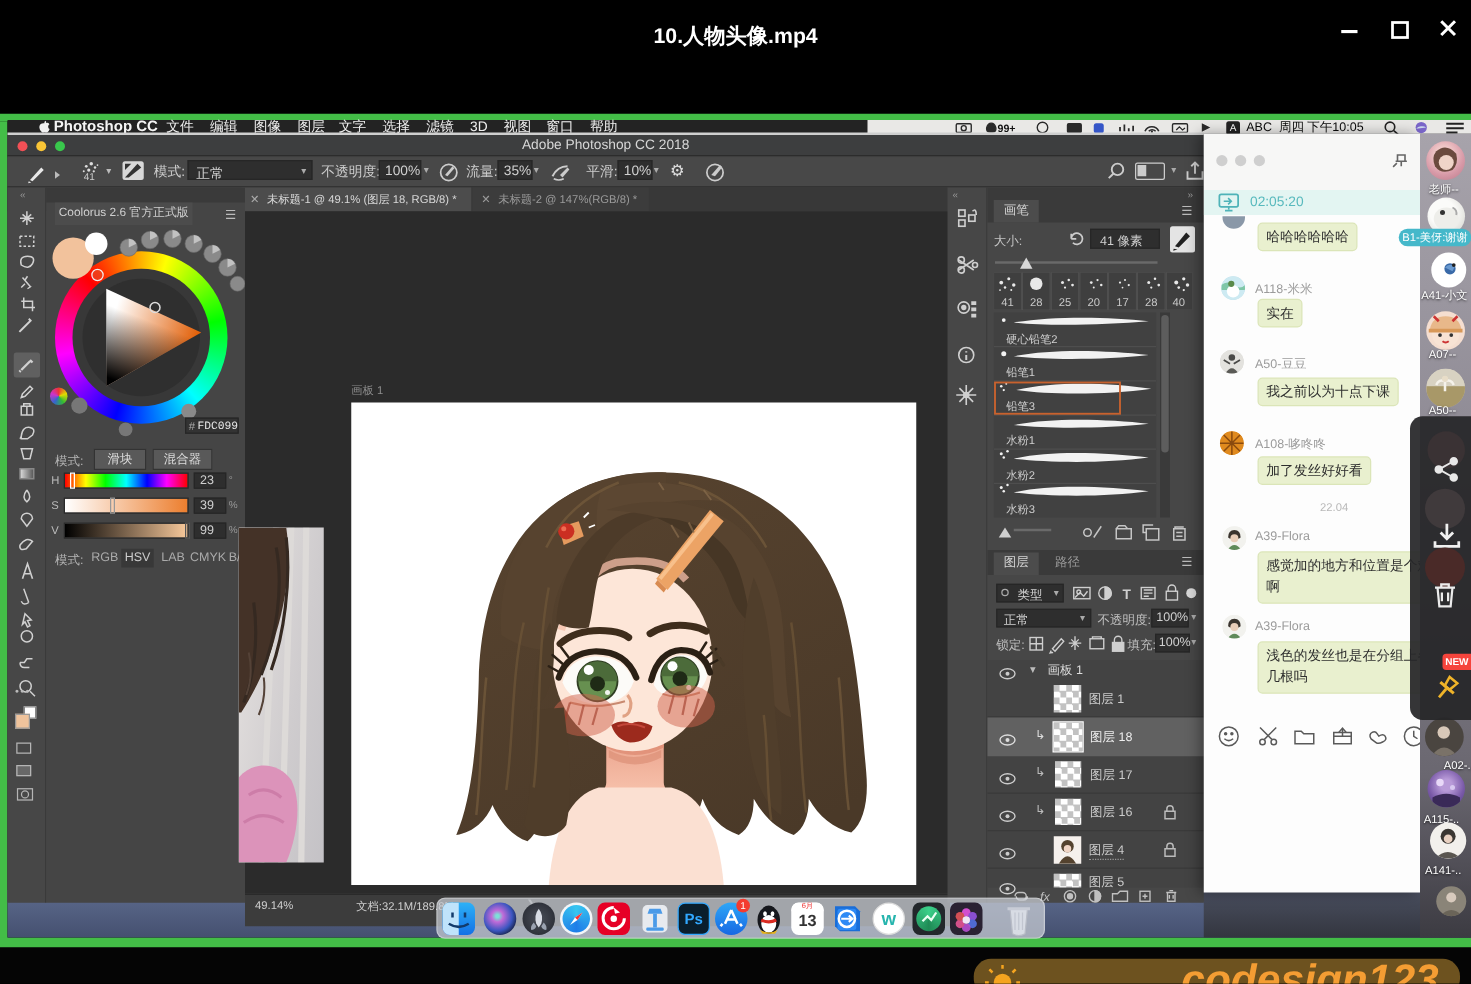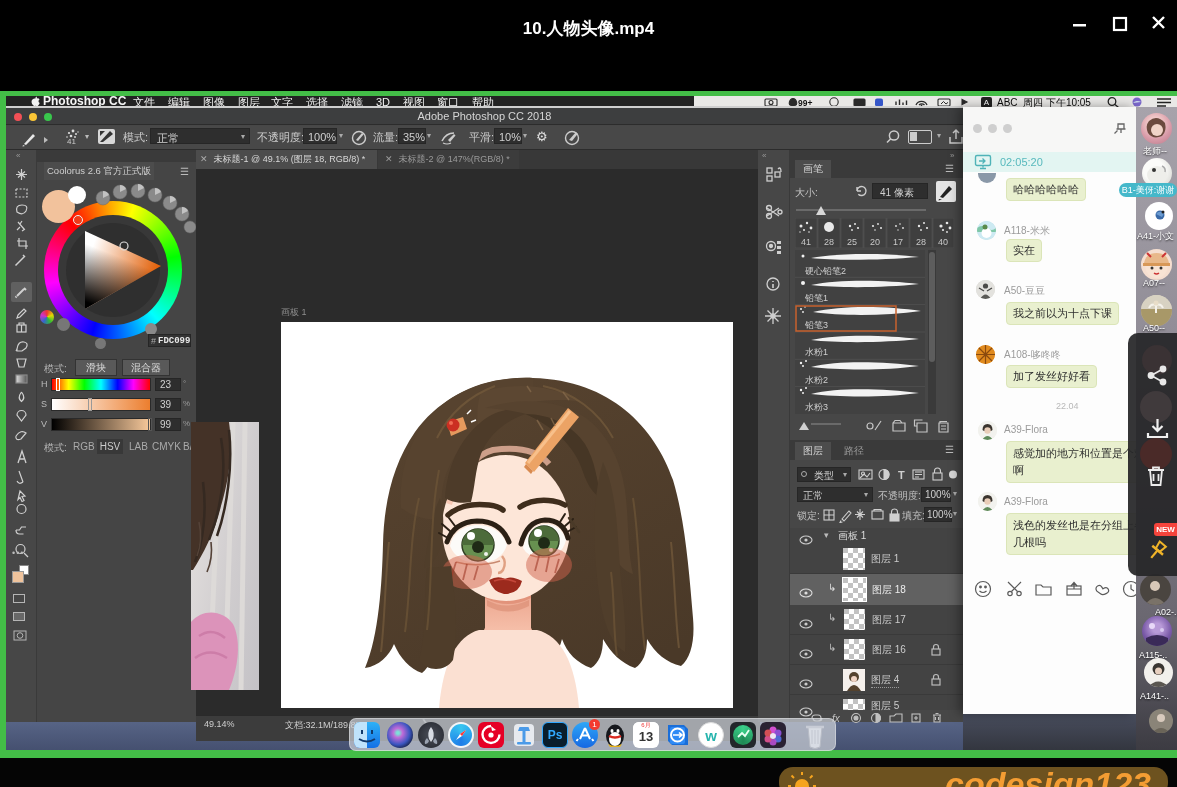--- a/index.html
+++ b/index.html
@@ -247,21 +247,21 @@
             <path d="M75 21 L75 14 A7 7 0 0 1 81 18 Z"></path>
             <path d="M87 32 L87 25 A7 7 0 0 1 93 29 Z"></path>
         </g>
       </svg>
       <div class="abs" style="left:3px;top:160px;width:14px;height:14px;border-radius:50%;background:conic-gradient(#e33,#dd0,#3b3,#36c,#c3c,#e33);"></div>
       <div class="abs" style="left:20px;top:168px;width:13px;height:13px;border-radius:50%;background:#777;"></div>
       <div class="abs" style="left:58px;top:188px;width:11px;height:11px;border-radius:50%;background:#777;"></div>
       <div class="abs" style="left:108px;top:173px;width:12px;height:12px;border-radius:50%;background:#8a8a8a;"></div>
       <div class="abs box" style="left:111px;top:184px;width:43px;height:13px;background:#333;">
           <span style="position:absolute;left:2px;top:1px;font-size:9px;color:#aaa;">#</span>
-          <span style="position:absolute;left:9px;top:1px;font-size:9px;color:#e8e8e8;font-family:'Liberation Mono',monospace;font-weight:bold;">FDC099</span>
+          <span style="position:absolute;left:9px;top:1px;font-size:9px;color:#e8e8e8;font-family:'Liberation Mono',monospace;">FDC099</span>
         </div>
 
       <div class="abs" style="left:7px;top:212px;color:#b5b5b5;font-size:10px;">模式:</div>
       <div class="abs" style="left:38px;top:209px;width:42px;height:17px;background:#595959;border:1px solid #333;color:#ddd;font-size:10px;text-align:center;line-height:16px;">滑块</div>
       <div class="abs" style="left:85px;top:209px;width:48px;height:17px;background:#595959;border:1px solid #333;color:#ddd;font-size:10px;text-align:center;line-height:16px;">混合器</div>
 
       <div class="abs" style="left:4px;top:229px;color:#bbb;font-size:9px;">H</div>
       <div class="abs" style="left:14px;top:228px;width:100px;height:13px;background:linear-gradient(90deg,#f00,#ff0 17%,#0f0 33%,#0ff 50%,#00f 67%,#f0f 83%,#f00);border:1px solid #2a2a2a;"></div>
       <div class="abs" style="left:19px;top:228px;width:4px;height:13px;border:1px solid #fff;"></div>
       <div class="abs box" style="left:118px;top:228px;width:26px;height:13px;">

